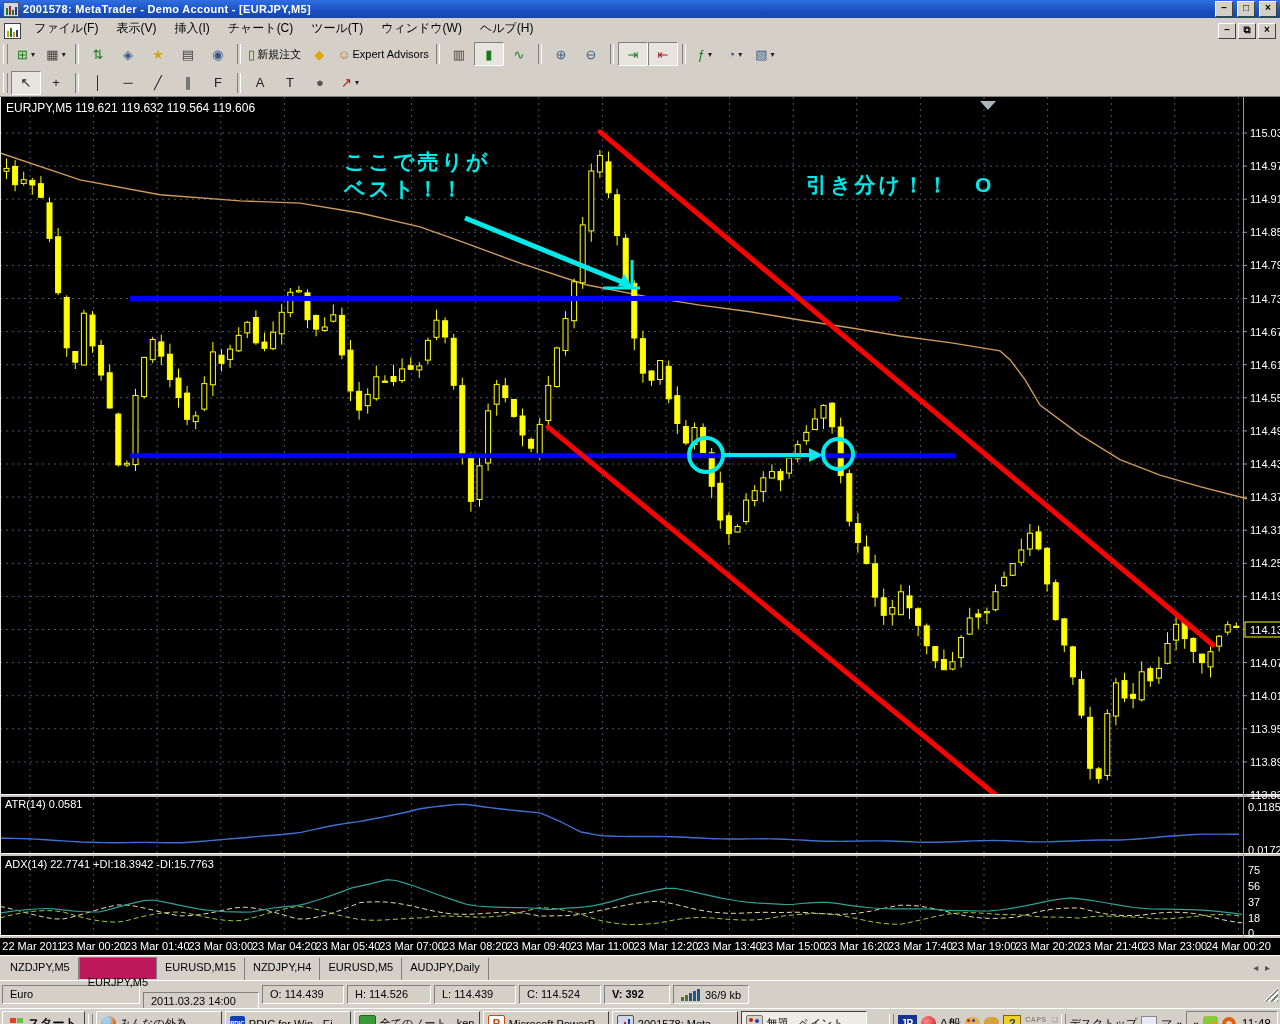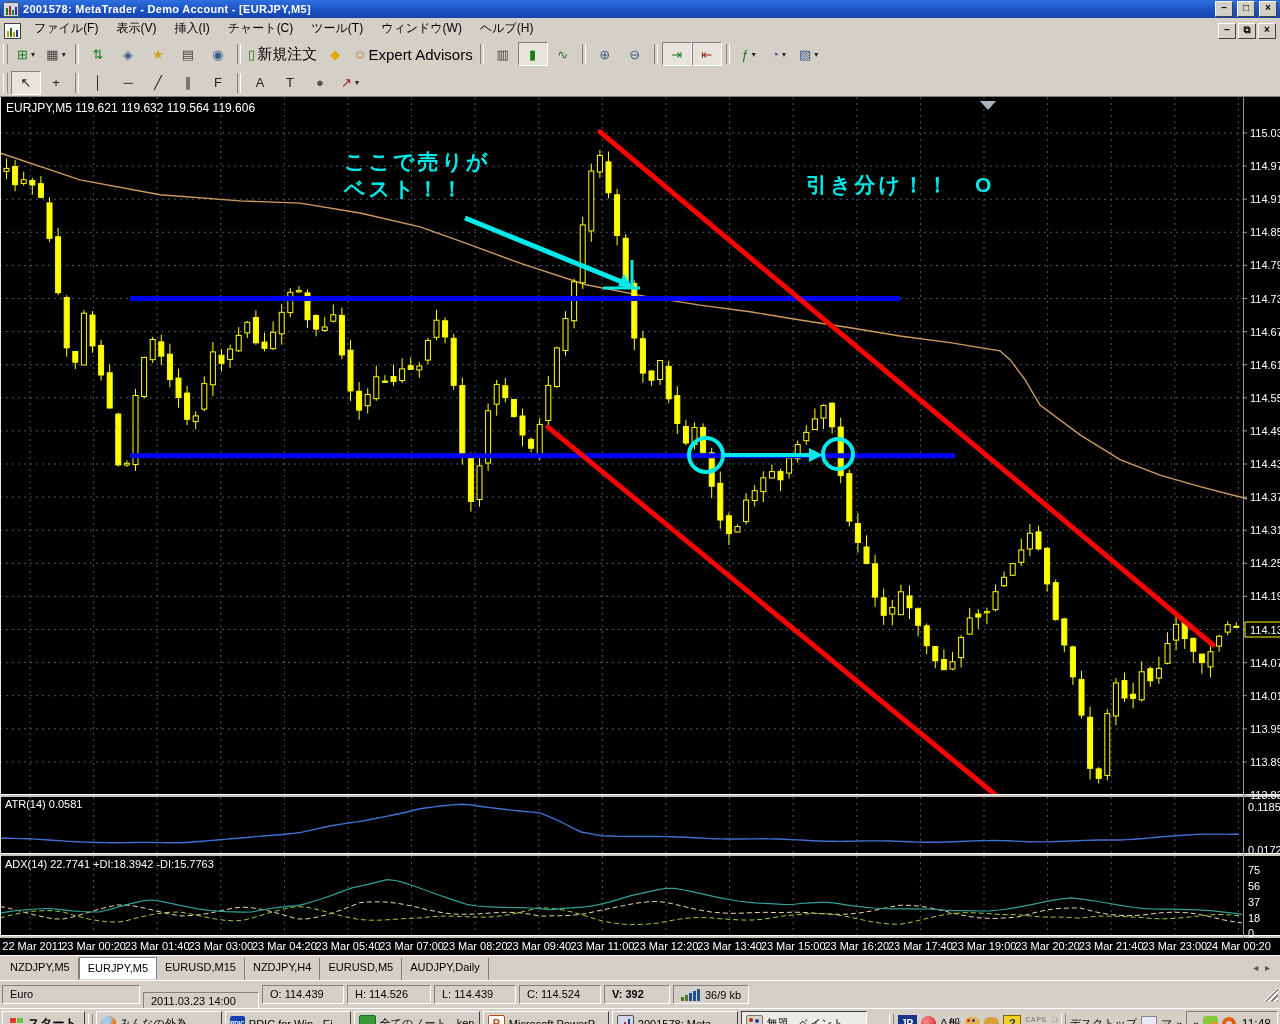--- a/index.html
+++ b/index.html
@@ -17,33 +17,33 @@
   .menubar{height:21px;display:flex;align-items:flex-end;padding:0 2px;flex:none;gap:0}
   .childicon{width:15px;height:14px;background:#fff;border:1px solid #404040;margin:0 4px 0 2px;position:relative;flex:none}
   .childicon i{position:absolute;bottom:1px;width:2px;background:#c8a020}
   .mitem{font-size:12px;padding:2px 9px;color:#000;white-space:nowrap}
   .childctl{margin-left:auto;display:flex;gap:2px;padding-right:2px}
   
   .toolbar{background:#d4d0c8;display:flex;align-items:center;padding:1px 2px;flex:none}
   .tb1{height:28px}.tb2{height:25px;border-bottom:1px solid #808080}
   .tbtn{min-width:24px;height:22px;display:flex;align-items:center;justify-content:center;
     font-size:13px;gap:2px;padding:0 2px;border:1px solid transparent}
-  .tbtn .lbl{font-size:15px;color:#000;white-space:nowrap}
+  .tbtn .lbl{font-size:11px;color:#000;white-space:nowrap}
   .tbtn .dd{font-size:8px;color:#222;margin-left:1px}
   .tbtn.pressed{border-color:#808080 #fff #fff #808080;background:#e7e4dd}
   .tsep{width:2px;height:20px;border-left:1px solid #808080;border-right:1px solid #fff;margin:0 4px}
   .tgrip{width:3px;height:20px;border-left:1px solid #fff;border-right:1px solid #888;margin:0 3px 0 1px}
   
   .chartwrap{height:858px;flex:none;background:#000;position:relative}
   svg text{font-family:"Liberation Sans",sans-serif}
   
   .tabbar{height:22px;background:#d4d0c8;display:flex;align-items:stretch;padding:2px 2px 0 2px;
     font-size:11px;flex:none;border-top:1px solid #fff}
   .tab{padding:3px 8px 0 8px;color:#000;border-right:1px solid #808080;white-space:nowrap}
-  .tab.active{background:#ffffff;border:1px solid #808080;border-bottom:none;position:relative;top:-1px;padding-top:4px}
+  .tab.active{background:#be185d;border:1px solid #808080;border-bottom:none;position:relative;top:-1px;padding-top:18px}
   .tabarrows{margin-left:auto;color:#555;font-size:10px;padding:4px 6px 0 0;letter-spacing:2px}
   
   .statusbar{height:23px;background:#d4d0c8;display:flex;align-items:center;font-size:11px;
     gap:3px;padding:2px 2px;flex:none;border-top:1px solid #fff}
   .sseg{height:17px;line-height:16px;padding:0 7px;border:1px solid;border-color:#808080 #fff #fff #808080;
     white-space:nowrap;overflow:hidden;color:#000}
   .sbars{display:flex;align-items:flex-end;gap:1px;height:12px;margin-right:5px}
   .sbars i{width:3px;display:block}
   .sgrip{margin-left:auto;width:14px;height:14px;clip-path:polygon(100% 0,100% 100%,0 100%);
     background:repeating-linear-gradient(135deg,#fff 0 2px,#808080 2px 4px)}

